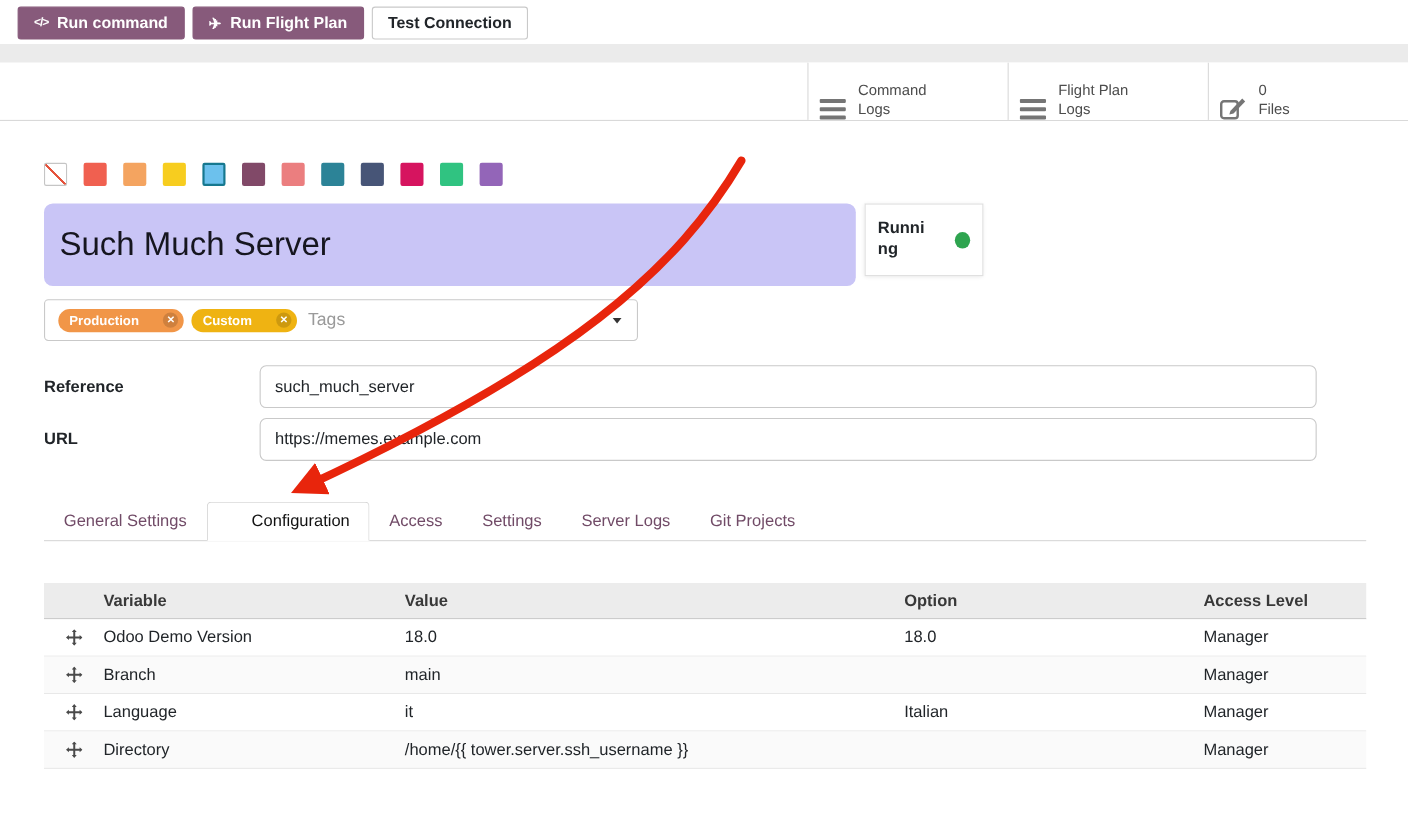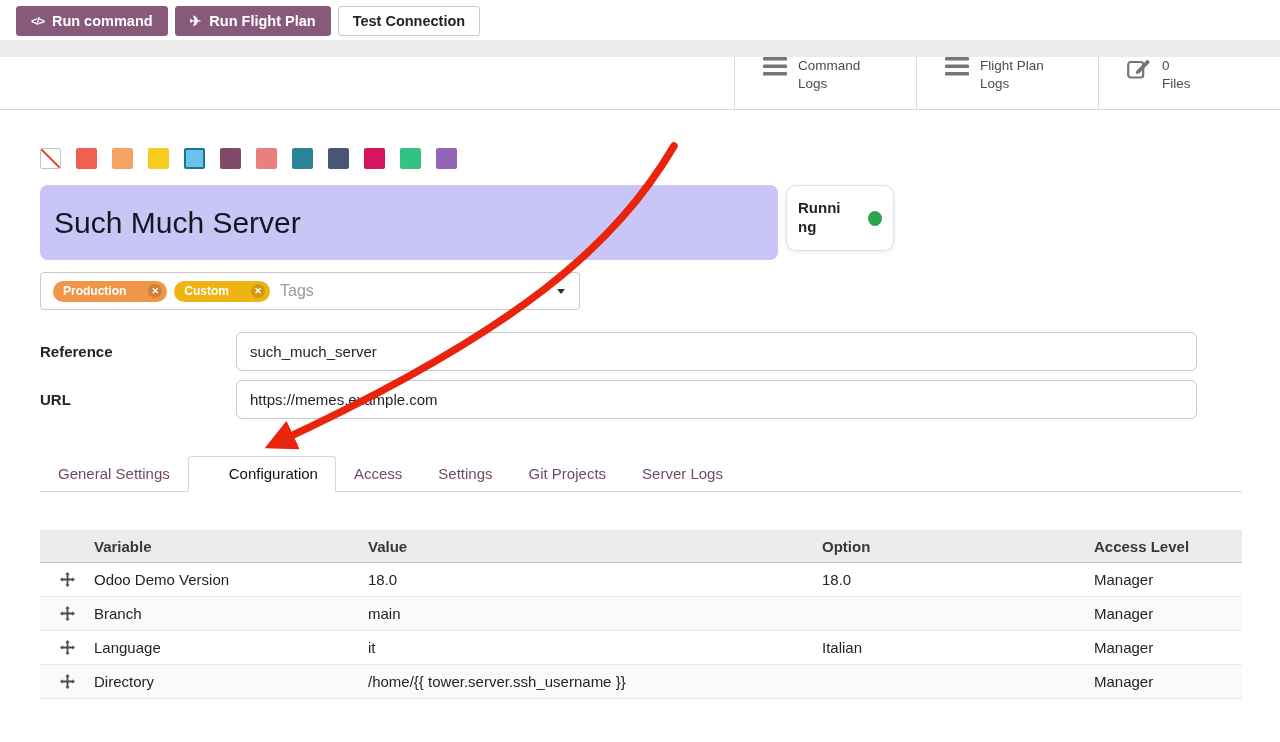--- a/index.html
+++ b/index.html
@@ -23,43 +23,43 @@
   .btn.primary { background: var(--primary, #875A7B); color: #fff; border-color: var(--primary, #875A7B); }
   .btn.secondary { background: #fff; color: #212529; border-color: #c9c9c9; font-weight: bold; font-size: 14.5px; }
   .btn .ico-code { font-size: 11px; font-weight: bold; letter-spacing: -1px; }
   .btn .ico-plane { font-size: 14px; }
 
   .gray-strip { height: 17px; background: #ebebeb; }
 
   
   .statbar { height: 53px; border-bottom: 1px solid #d9d9d9; display: flex; justify-content: flex-end; background: #fff; }
   .stat {
-    width: 182px; border-left: 1px solid #d9d9d9; display: flex; align-items: flex-start;
-    gap: 11px; padding: 0 28px; background: #fff; cursor: pointer;
+    width: 182px; border-left: 1px solid #d9d9d9; display: flex; align-items: flex-end;
+    gap: 11px; padding: 0 10px; background: #fff; cursor: pointer;
   }
   .stat-text { font-size: 13.5px; color: #4c4c4c; line-height: 1.32; }
 
   
   .main { padding: 0 38px 0 40px; position: relative; }
 
   .palette { margin-top: 38px; display: flex; gap: 15px; }
   .swatch { width: 21px; height: 21px; border-radius: 2px; cursor: pointer; background: #fff; }
   .swatch.none {
     border: 1px solid #c5c5c5;
     background: linear-gradient(to top right, #fff 46%, #e5533c 46%, #e5533c 54%, #fff 54%);
   }
   .swatch.selected { border: 2px solid #16788f; }
 
   .name-row { margin-top: 16px; display: flex; align-items: flex-start; gap: 8px; }
   .name-input {
     width: 738px; height: 75px; background: #c9c5f6; border: none; border-radius: 8px;
     font-size: 30px; padding: 0 14px; color: #16161f; font-family: inherit; outline: none;
   }
   .status-card {
-    width: 108px; min-height: 66px; background: #fff; border: 1px solid #e0e0e0; border-radius: 10px;
+    width: 108px; min-height: 66px; background: #fff; border: 1px solid #e0e0e0; border-radius: 0;
     box-shadow: 0 1px 4px rgba(0,0,0,.10); display: flex; align-items: center; padding: 9px 11px; gap: 6px;
   }
   .status-text { font-weight: bold; font-size: 15px; width: 48px; line-height: 1.25; word-break: break-all; color: #212529; }
   .status-dot { width: 14px; height: 15px; border-radius: 50%; background: var(--green, #2EA44F); margin-left: auto; }
 
   .tags-box {
     margin-top: 12px; width: 540px; height: 38px; border: 1px solid #c9c9c9; border-radius: 4px;
     display: flex; align-items: center; padding: 0 12px; gap: 7px; position: relative; cursor: text;
   }
   .tag {
@@ -220,22 +220,22 @@
   <div class="field-row url">
     <div class="field-label">URL</div>
     <input class="text-input" type="text" value="https://memes.example.com" style="">
   </div>
 
   <div class="tabs">
     <div class="tab">General Settings</div>
     <div class="tab active">Configuration</div>
     <div class="tab">Access</div>
     <div class="tab">Settings</div>
+    <div class="tab">Server Logs</div>
     <div class="tab">Git Projects</div>
-    <div class="tab">Server Logs</div>
   </div>
 
   <div class="table">
     <div class="thead">
       <div></div>
       <div>Variable</div>
       <div>Value</div>
       <div>Option</div>
       <div>Access Level</div>
     </div>

